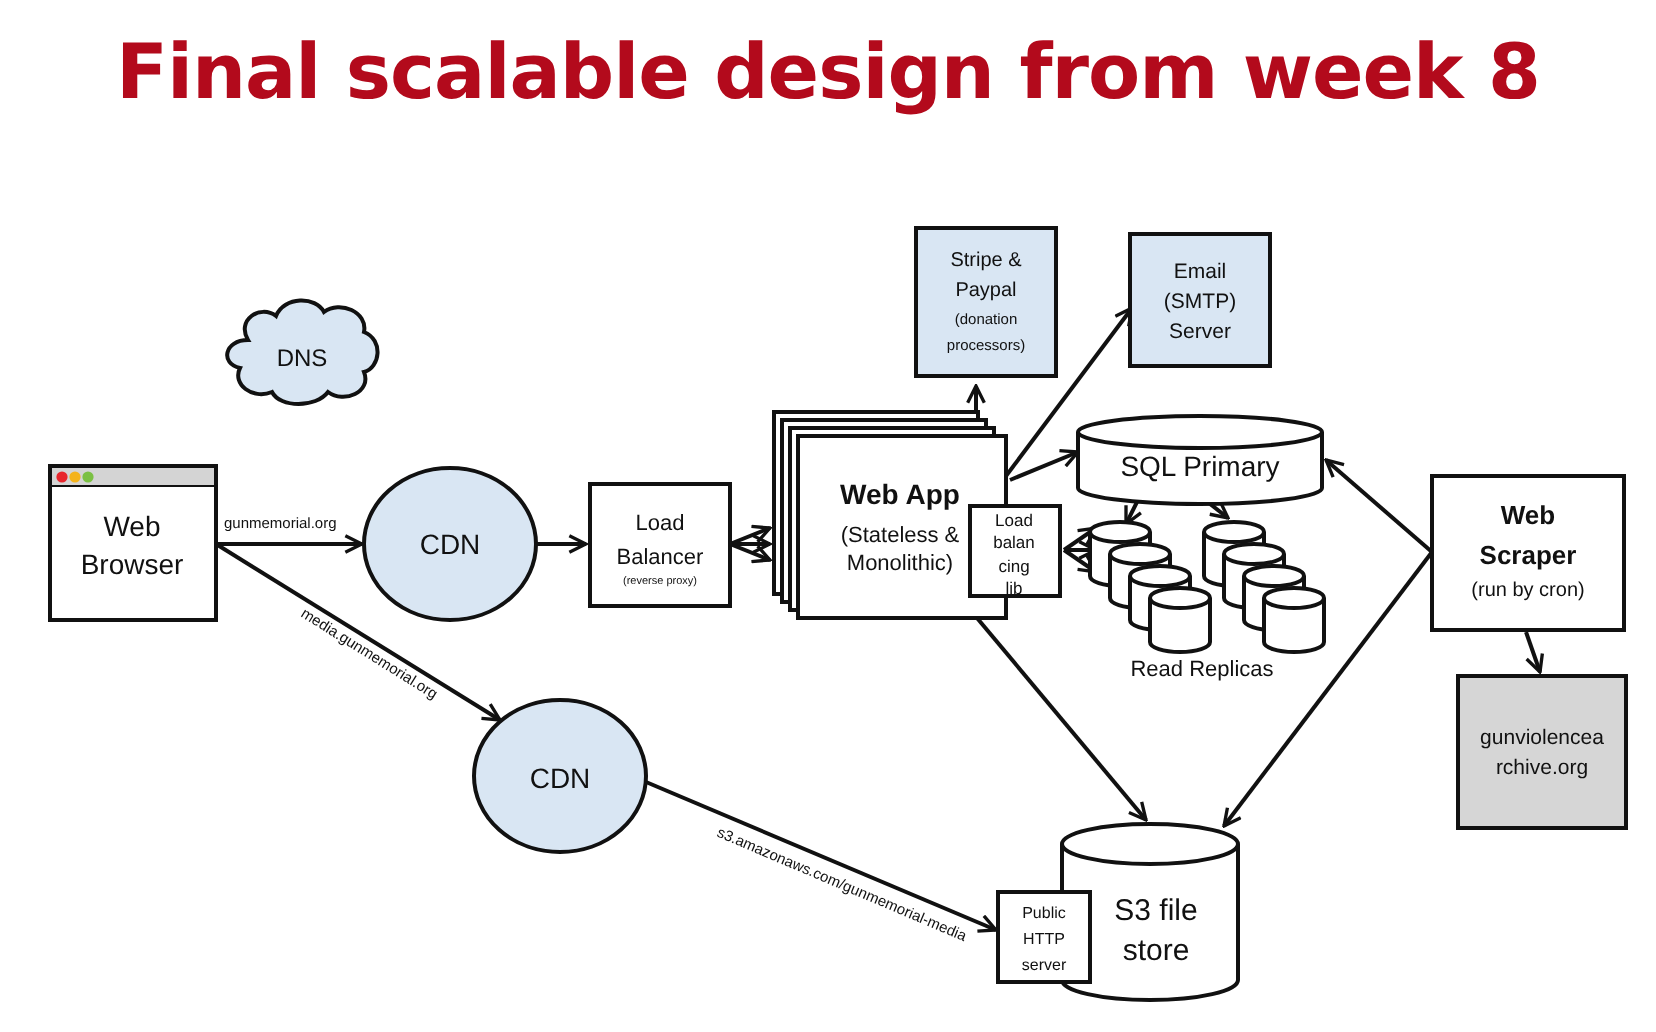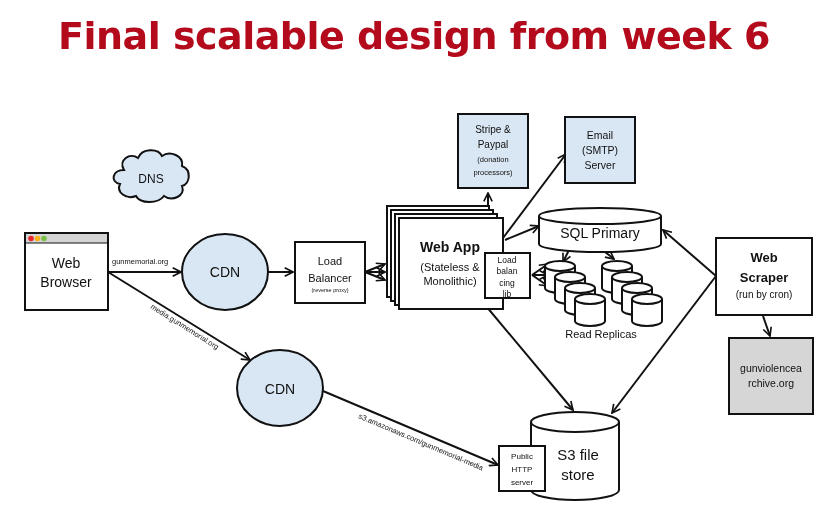--- a/index.html
+++ b/index.html
@@ -9,21 +9,21 @@
   svg text { font-family: "Liberation Sans", sans-serif; fill: #111; }
   .box { fill: #ffffff; stroke: #111; stroke-width: 2; }
   .blue { fill: #d9e6f3; stroke: #111; stroke-width: 2; }
   .grey { fill: #d6d6d6; stroke: #111; stroke-width: 2; }
   .line { stroke: #111; stroke-width: 2; fill: none; }
   .cyl { fill: #ffffff; stroke: #111; stroke-width: 2; }
 </style>
 </head>
 <body>
 
-<div id="title">Final scalable design from week 6</div>
+<div id="title">Final scalable design from week 8</div>
 
 <svg id="diagram" width="828" height="516" viewBox="0 0 828 516" xmlns="http://www.w3.org/2000/svg">
   <defs>
     <marker id="arr" viewBox="0 0 12 12" refX="11" refY="6" markerWidth="10" markerHeight="10" orient="auto-start-reverse" markerUnits="userSpaceOnUse">
       <path d="M1,1 L11,6 L1,11" fill="none" stroke="#111" stroke-width="2"></path>
     </marker>
   </defs>
 
   <g>
     <line class="line" x1="108" y1="272" x2="181" y2="272" marker-end="url(#arr)"></line>

